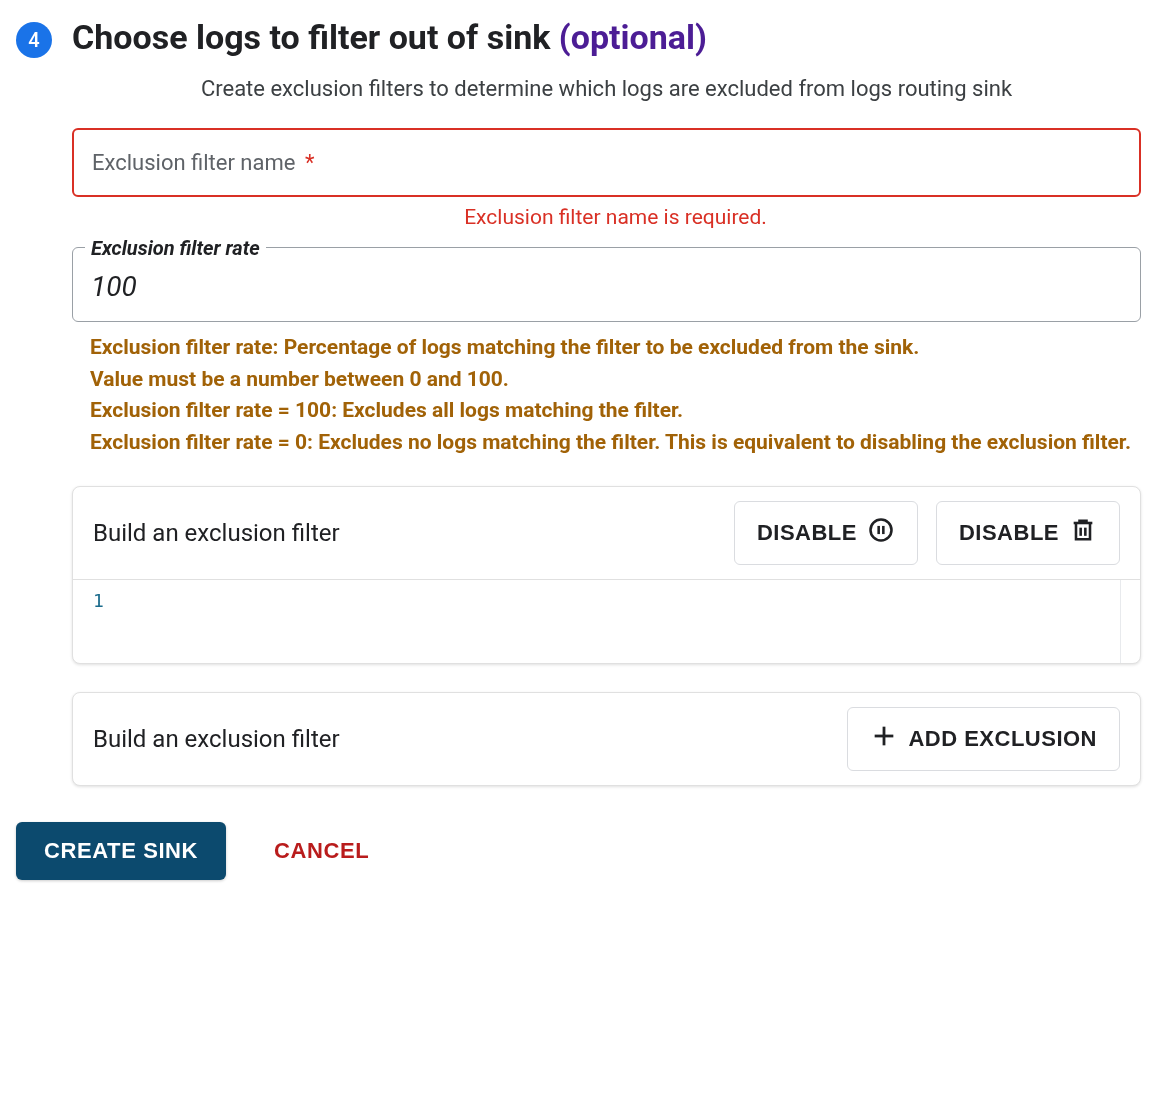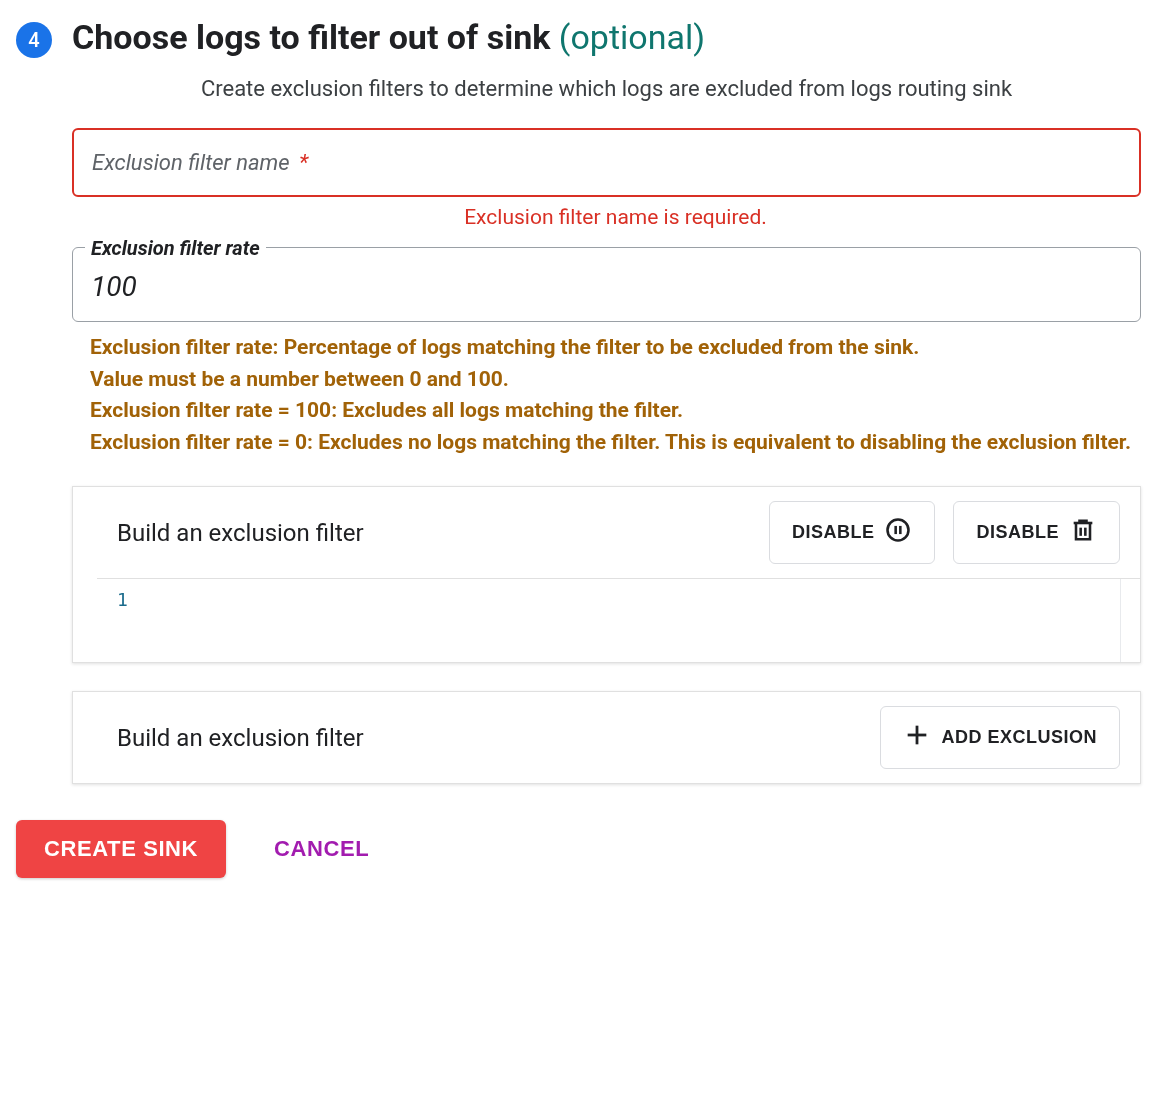--- a/index.html
+++ b/index.html
@@ -34,42 +34,42 @@
     flex: 1;
     min-width: 0;
   }
   .step-title {
     font-size: 34px;
     font-weight: 700;
     margin: 0 0 14px 0;
     line-height: 1.25;
   }
   .step-title .optional {
-    color: #0f766e;
-    font-weight: 400;
+    color: #4c1d95;
+    font-weight: 700;
   }
   .step-desc {
     font-size: 22px;
     color: #3c4043;
     margin: 0 0 24px 0;
     line-height: 1.45;
     text-align: center;
   }
   
   .field-wrap { margin-bottom: 8px; }
   .tf {
     position: relative;
     border: 1px solid #dadce0;
     border-radius: 6px;
     padding: 20px 18px;
     font-size: 22px;
     color: #5f6368;
     background: #fff;
   }
-  .tf.error { border: 2px solid #d93025; font-style: italic; }
+  .tf.error { border: 2px solid #d93025; }
   .tf .label { display: inline; }
   .tf .req { color: #d93025; margin-left: 4px; }
   .hint-error {
     color: #d93025;
     font-size: 21px;
     margin: 8px 0 18px 18px;
     text-align: center;
   }
   
   .tf-outlined {
@@ -96,25 +96,24 @@
   .help-block {
     font-size: 21px;
     color: #a16207;
     line-height: 1.5;
     margin: 10px 0 28px 18px;
     font-weight: bold;
   }
   
   .card {
     border: 1px solid #e0e0e0;
-    border-radius: 0;
+    border-radius: 8px;
     background: #fff;
     box-shadow: 0 1px 3px rgba(0,0,0,0.12);
     margin-bottom: 28px;
-    padding-left: 24px;
   }
   .card-head {
     display: flex;
     align-items: center;
     justify-content: space-between;
     padding: 14px 20px;
     gap: 12px;
   }
   .card-title {
     font-size: 24px;
@@ -122,21 +121,21 @@
   }
   .btn-group { display: flex; gap: 18px; }
   .btn-outline {
     display: inline-flex;
     align-items: center;
     gap: 10px;
     border: 1px solid #dadce0;
     border-radius: 6px;
     background: #fff;
     padding: 14px 22px;
-    font-size: 18px;
+    font-size: 22px;
     font-weight: 700;
     letter-spacing: 0.5px;
     color: #202124;
     cursor: pointer;
   }
   .btn-outline svg { width: 28px; height: 28px; flex-shrink: 0; }
   .editor {
     border-top: 1px solid #e0e0e0;
     display: flex;
     min-height: 84px;
@@ -154,35 +153,35 @@
     border-left: 1px solid #e8eaed;
   }
   
   .footer {
     display: flex;
     align-items: center;
     gap: 40px;
     margin-top: 8px;
   }
   .btn-primary {
-    background: #ef4444;
+    background: #0c4a6e;
     color: #fff;
     border: none;
     border-radius: 6px;
     padding: 16px 28px;
     font-size: 22px;
     font-weight: 700;
     letter-spacing: 0.6px;
     cursor: pointer;
     box-shadow: 0 1px 3px rgba(0,0,0,0.2);
   }
   .btn-text {
     background: none;
     border: none;
-    color: #a21caf;
+    color: #b91c1c;
     font-size: 22px;
     font-weight: 700;
     letter-spacing: 0.6px;
     cursor: pointer;
     padding: 16px 8px;
   }
 </style>
 </head>
 <body>
 

